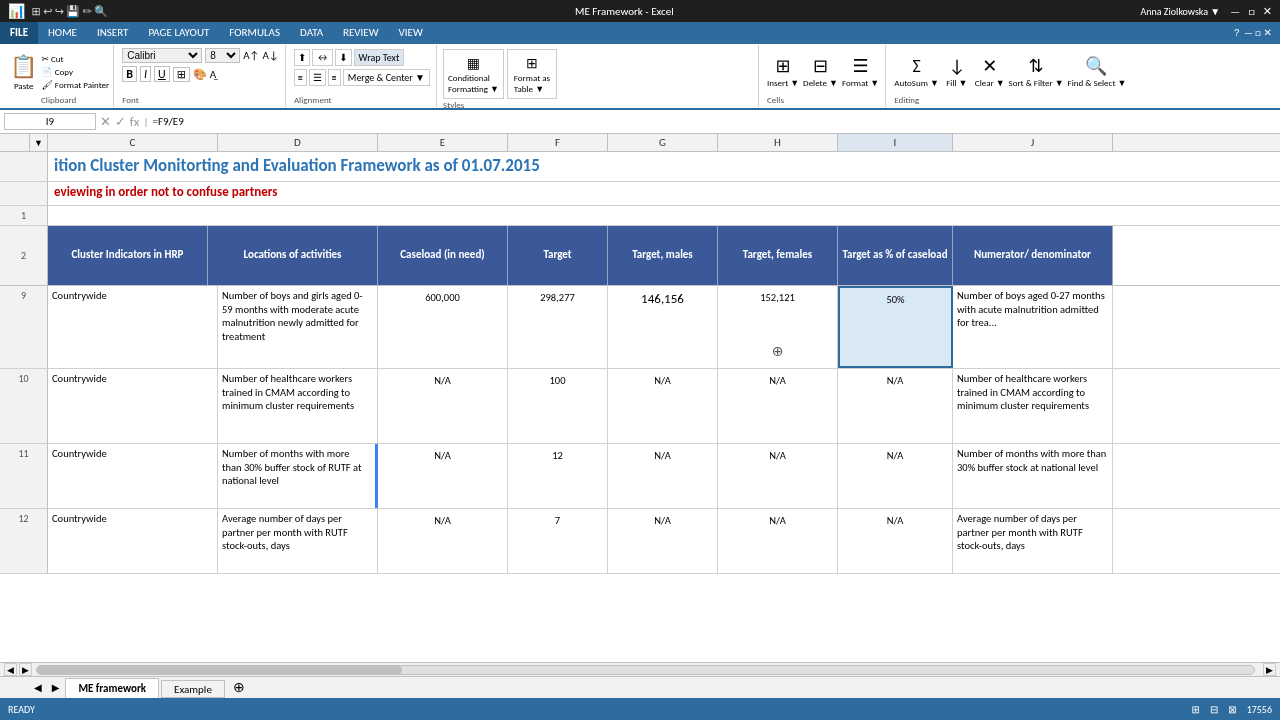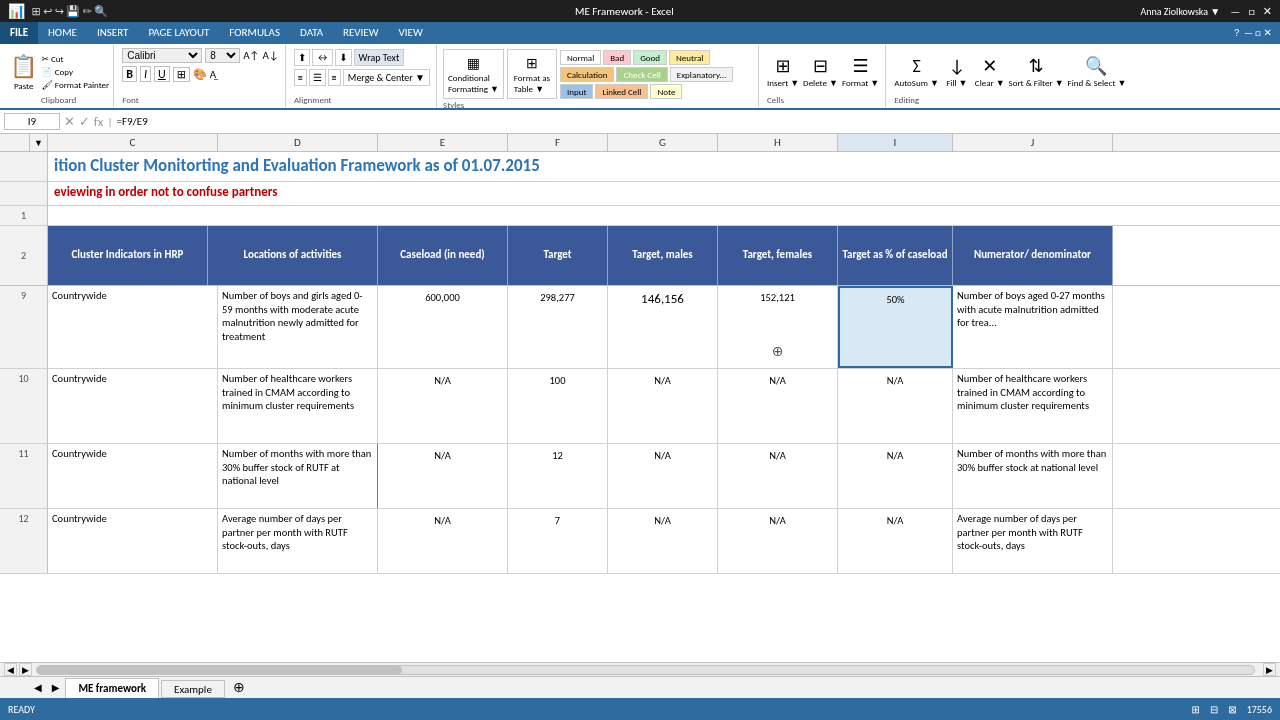--- a/index.html
+++ b/index.html
@@ -92,32 +92,20 @@
     <div style="display:flex; flex-direction:column; border-right:1px solid #d0d0d0; padding:0 4px; height:62px; min-width:320px;">
       <div style="display:flex; gap:3px; padding-top:4px; flex:1; align-items:center;">
         <div style="display:flex; flex-direction:column; align-items:center; cursor:pointer; font-size:9px; border:1px solid #ccc; padding:2px 4px; min-width:55px; height:50px; justify-content:center;">
           <span style="font-size:14px;">▦</span>
             <span>Conditional<br>Formatting ▼</span>
         </div>
         <div style="display:flex; flex-direction:column; align-items:center; cursor:pointer; font-size:9px; border:1px solid #ccc; padding:2px 4px; min-width:50px; height:50px; justify-content:center;">
           <span style="font-size:14px;">⊞</span>
             <span>Format as<br>Table ▼</span>
         </div>
-        <div style="display:flex; flex-wrap:wrap; gap:2px; max-width:190px;">
-          <div style="background:#fff; border:1px solid #ccc; padding:1px 6px; font-size:9px; cursor:pointer;">Normal</div>
-          <div style="background:#ffc7ce; border:1px solid #ccc; padding:1px 6px; font-size:9px; cursor:pointer;">Bad</div>
-          <div style="background:#c6efce; border:1px solid #ccc; padding:1px 6px; font-size:9px; cursor:pointer;">Good</div>
-          <div style="background:#ffeb9c; border:1px solid #ccc; padding:1px 6px; font-size:9px; cursor:pointer;">Neutral</div>
-          <div style="background:#f2c57a; border:1px solid #ccc; padding:1px 6px; font-size:9px; cursor:pointer;">Calculation</div>
-          <div style="background:#a9d18e; border:1px solid #ccc; padding:1px 6px; font-size:9px; cursor:pointer; color:#fff;">Check Cell</div>
-          <div style="background:#f2f2f2; border:1px solid #ccc; padding:1px 6px; font-size:9px; cursor:pointer;">Explanatory...</div>
-          <div style="background:#9bc2e6; border:1px solid #ccc; padding:1px 6px; font-size:9px; cursor:pointer;">Input</div>
-          <div style="background:#fac090; border:1px solid #ccc; padding:1px 6px; font-size:9px; cursor:pointer;">Linked Cell</div>
-          <div style="background:#ffffcc; border:1px solid #ccc; padding:1px 6px; font-size:9px; cursor:pointer;">Note</div>
-        </div>
       </div>
       <div style="font-size:9px; color:#555; padding-bottom:2px;">Styles</div>
     </div>
 
     <div style="display:flex; flex-direction:column; border-right:1px solid #d0d0d0; padding:0 6px; height:62px; min-width:100px;">
       <div style="display:flex; gap:4px; padding-top:4px; flex:1; align-items:center;">
         <div style="display:flex; flex-direction:column; align-items:center; cursor:pointer; font-size:9px; min-width:28px;">
           <span style="font-size:18px;">⊞</span>
             <span>Insert ▼</span>
         </div>
@@ -154,21 +142,21 @@
         <div style="display:flex; flex-direction:column; align-items:center; cursor:pointer; font-size:9px; min-width:32px;">
           <span style="font-size:18px;">🔍</span>
             <span>Find &amp; Select ▼</span>
         </div>
       </div>
       <div style="font-size:9px; color:#555; padding-bottom:2px;">Editing</div>
     </div>
   </div>
 
   <div style="display:flex; align-items:center; height:24px; border-bottom:1px solid #c0c0c0; padding:0 4px; background:#fff; gap:4px;">
-    <input value="I9" style="width: 56px; border: 1px solid rgb(192, 192, 192); padding: 1px 4px; font-size: 11px; text-align: center; font-family: Calibri, Arial, sans-serif;">
+    <input value="I9" style="width: 92px; border: 1px solid rgb(192, 192, 192); padding: 1px 4px; font-size: 11px; text-align: center; font-family: Calibri, Arial, sans-serif;">
     <span style="color:#999; font-size:13px; cursor:pointer;">✕</span>
     <span style="color:#999; font-size:13px; cursor:pointer;">✓</span>
     <span style="color:#999; font-size:13px; cursor:pointer;">fx</span>
     <span style="color:#999;">|</span>
     <input value="=F9/E9" style="flex: 1 1 0%; border: none; outline: none; font-size: 11px; font-family: Calibri, Arial, sans-serif;">
   </div>
 
   <div style="display:flex; flex-direction:column; height:calc(720px - 22px - 88px - 24px - 22px - 22px - 14px); overflow:hidden;">
 
     <div style="display:flex; background:#f2f2f2; border-bottom:1px solid #c0c0c0; height:18px; min-height:18px;">
@@ -237,21 +225,21 @@
         <div style="width:100px; min-width:100px; border-right:1px solid #d0d0d0; padding:3px 4px; font-size:10.5px; text-align:center; display:flex; justify-content:center; align-items:flex-start; padding-top:5px;">100</div>
         <div style="width:110px; min-width:110px; border-right:1px solid #d0d0d0; padding:3px 4px; font-size:10.5px; text-align:center; display:flex; justify-content:center; align-items:flex-start; padding-top:5px;">N/A</div>
         <div style="width:120px; min-width:120px; border-right:1px solid #d0d0d0; padding:3px 4px; font-size:10.5px; text-align:center; display:flex; justify-content:center; align-items:flex-start; padding-top:5px;">N/A</div>
         <div style="width:115px; min-width:115px; border-right:1px solid #d0d0d0; padding:3px 4px; font-size:10.5px; text-align:center; display:flex; justify-content:center; align-items:flex-start; padding-top:5px;">N/A</div>
         <div style="width:160px; min-width:160px; border-right:1px solid #d0d0d0; padding:3px 4px; font-size:10.5px; overflow:hidden; white-space:pre-wrap; line-height:1.3;">Number of healthcare workers trained in CMAM according to minimum cluster requirements</div>
       </div>
 
       <div style="display:flex; height:65px; border-bottom:1px solid #d0d0d0;">
         <div style="width:48px; min-width:48px; border-right:1px solid #c0c0c0; background:#f2f2f2; text-align:center; font-size:10px; color:#555; display:flex; align-items:flex-start; justify-content:center; padding-top:3px;">11</div>
         <div style="width:170px; min-width:170px; border-right:1px solid #d0d0d0; padding:3px 4px; font-size:10.5px;">Countrywide</div>
-        <div style="width:160px; min-width:160px; border-right:1px solid #3b82f6; padding:3px 4px; font-size:10.5px; overflow:hidden; white-space:pre-wrap; line-height:1.3;">Number of months with more than 30% buffer stock of RUTF at national level</div>
+        <div style="width:160px; min-width:160px; border-right:3px solid #3b82f6; padding:3px 4px; font-size:10.5px; overflow:hidden; white-space:pre-wrap; line-height:1.3;">Number of months with more than 30% buffer stock of RUTF at national level</div>
         <div style="width:130px; min-width:130px; border-right:1px solid #d0d0d0; padding:3px 4px; font-size:10.5px; text-align:center; display:flex; justify-content:center; align-items:flex-start; padding-top:5px;">N/A</div>
         <div style="width:100px; min-width:100px; border-right:1px solid #d0d0d0; padding:3px 4px; font-size:10.5px; text-align:center; display:flex; justify-content:center; align-items:flex-start; padding-top:5px;">12</div>
         <div style="width:110px; min-width:110px; border-right:1px solid #d0d0d0; padding:3px 4px; font-size:10.5px; text-align:center; display:flex; justify-content:center; align-items:flex-start; padding-top:5px;">N/A</div>
         <div style="width:120px; min-width:120px; border-right:1px solid #d0d0d0; padding:3px 4px; font-size:10.5px; text-align:center; display:flex; justify-content:center; align-items:flex-start; padding-top:5px;">N/A</div>
         <div style="width:115px; min-width:115px; border-right:1px solid #d0d0d0; padding:3px 4px; font-size:10.5px; text-align:center; display:flex; justify-content:center; align-items:flex-start; padding-top:5px;">N/A</div>
         <div style="width:160px; min-width:160px; border-right:1px solid #d0d0d0; padding:3px 4px; font-size:10.5px; overflow:hidden; white-space:pre-wrap; line-height:1.3;">Number of months with more than 30% buffer stock at national level</div>
       </div>
 
       <div style="display:flex; height:65px; border-bottom:1px solid #d0d0d0;">
         <div style="width:48px; min-width:48px; border-right:1px solid #c0c0c0; background:#f2f2f2; text-align:center; font-size:10px; color:#555; display:flex; align-items:flex-start; justify-content:center; padding-top:3px;">12</div>

